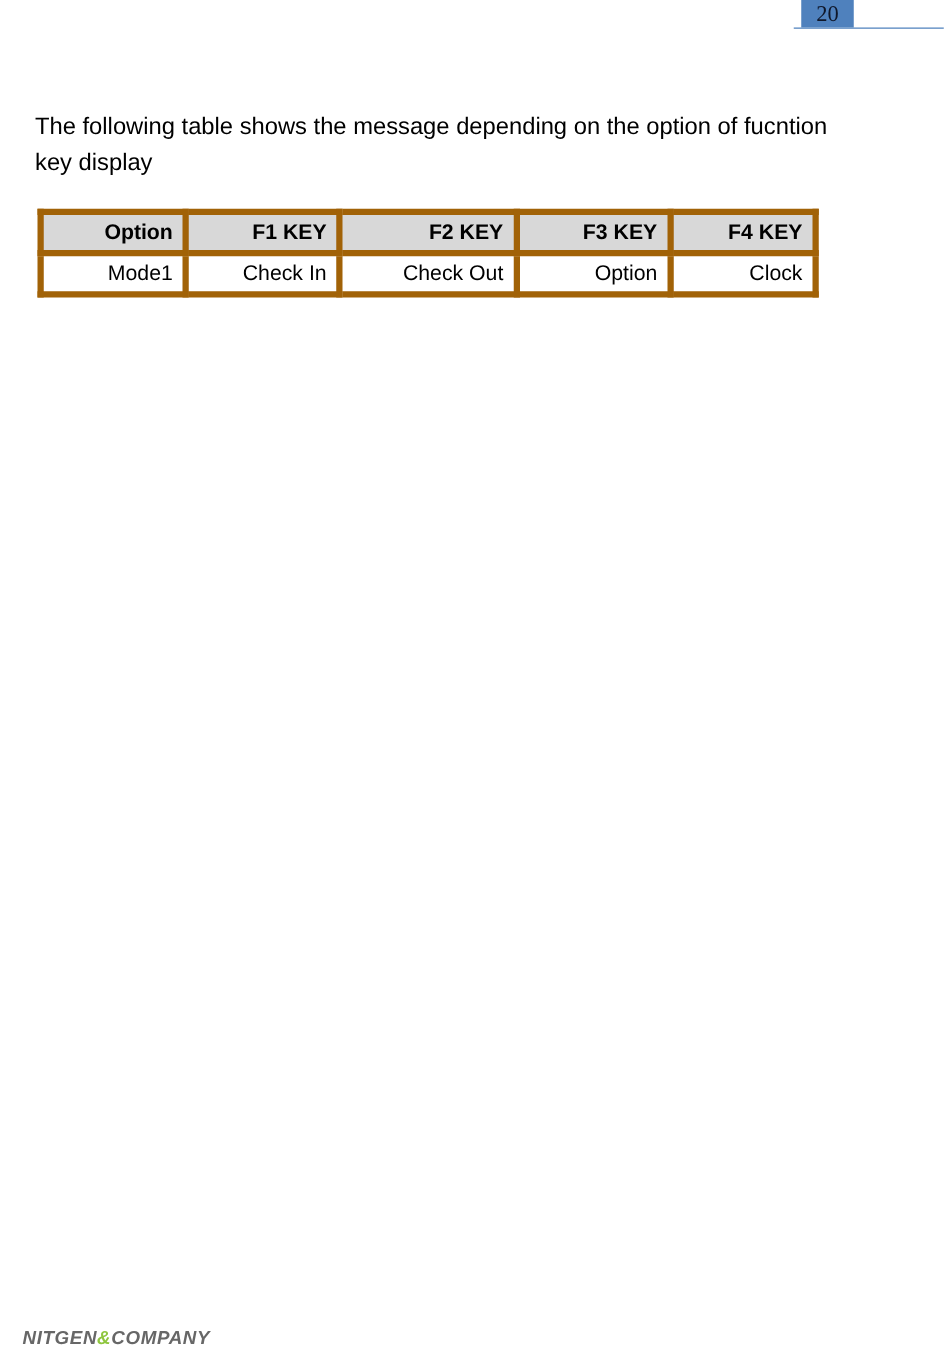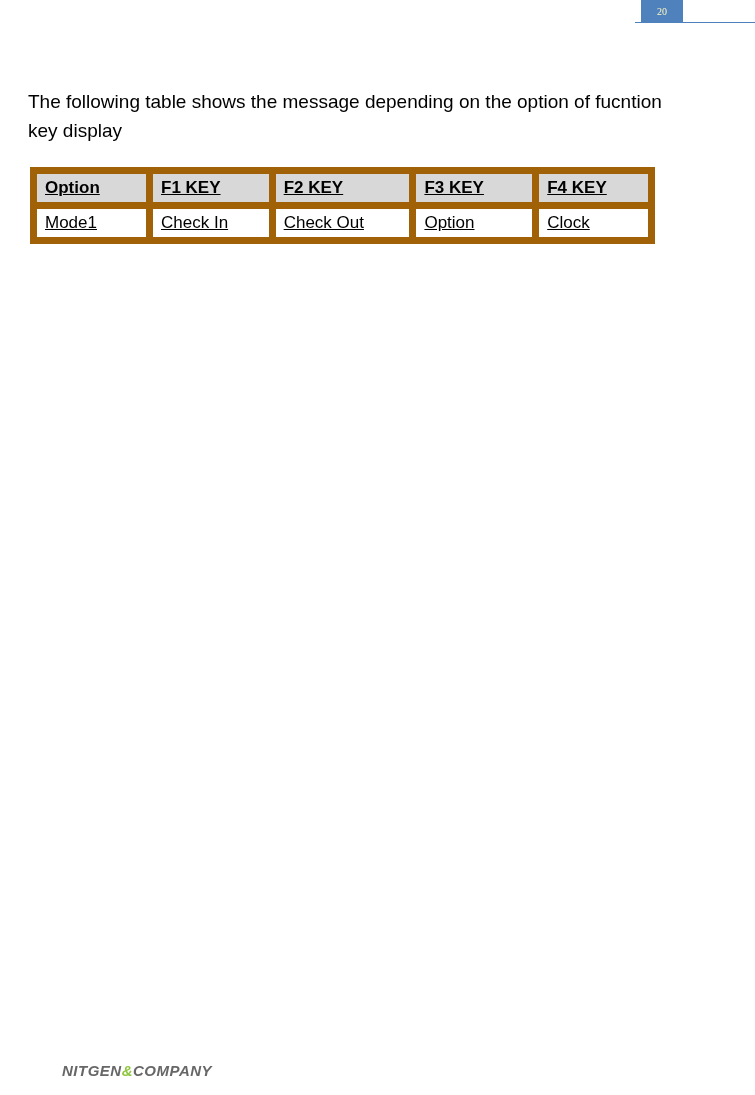--- a/index.html
+++ b/index.html
@@ -21,22 +21,22 @@
       width: 100%;
       height: 24px;
     }
     .page-number-box {
       position: absolute;
       top: 0;
       right: 72px;
       width: 42px;
       height: 22px;
       background: #4f81bd;
-      color: #fef9c3;
-      font-size: 10px;
+      color: #0f172a;
+      font-size: 18px;
       display: flex;
       align-items: center;
       justify-content: center;
       font-family: 'Times New Roman', serif;
     }
     .header-line {
       position: absolute;
       top: 22px;
       left: 635px;
       right: 0;
@@ -57,46 +57,44 @@
       padding-left: 4px;
       padding-right: 60px;
     }
     .data-table {
       border-collapse: collapse;
       margin-left: 6px;
       width: 625px;
     }
     .data-table th,
     .data-table td {
-      border: 7px solid #a16207;
-      text-align: left;
+      border: 5px solid #a16207;
+      text-align: right;
       font-size: 17px;
       padding: 4px 8px;
       height: 28px;
       vertical-align: middle;
-      text-decoration: underline;
     }
     .data-table th {
       background: #d8d8d8;
       font-weight: bold;
     }
     .data-table td {
       background: #ffffff;
       font-weight: normal;
     }
     .footer {
       position: absolute;
       bottom: 16px;
       left: 18px;
       font-size: 15px;
       font-weight: bold;
       font-style: italic;
       letter-spacing: 0.5px;
       font-family: Arial, sans-serif;
-      margin-left: 44px;
     }
     .footer-nitgen {
       color: #676767;
     }
     .footer-amp {
       color: #8fc63f;
     }
     .footer-company {
       color: #676767;
     }

